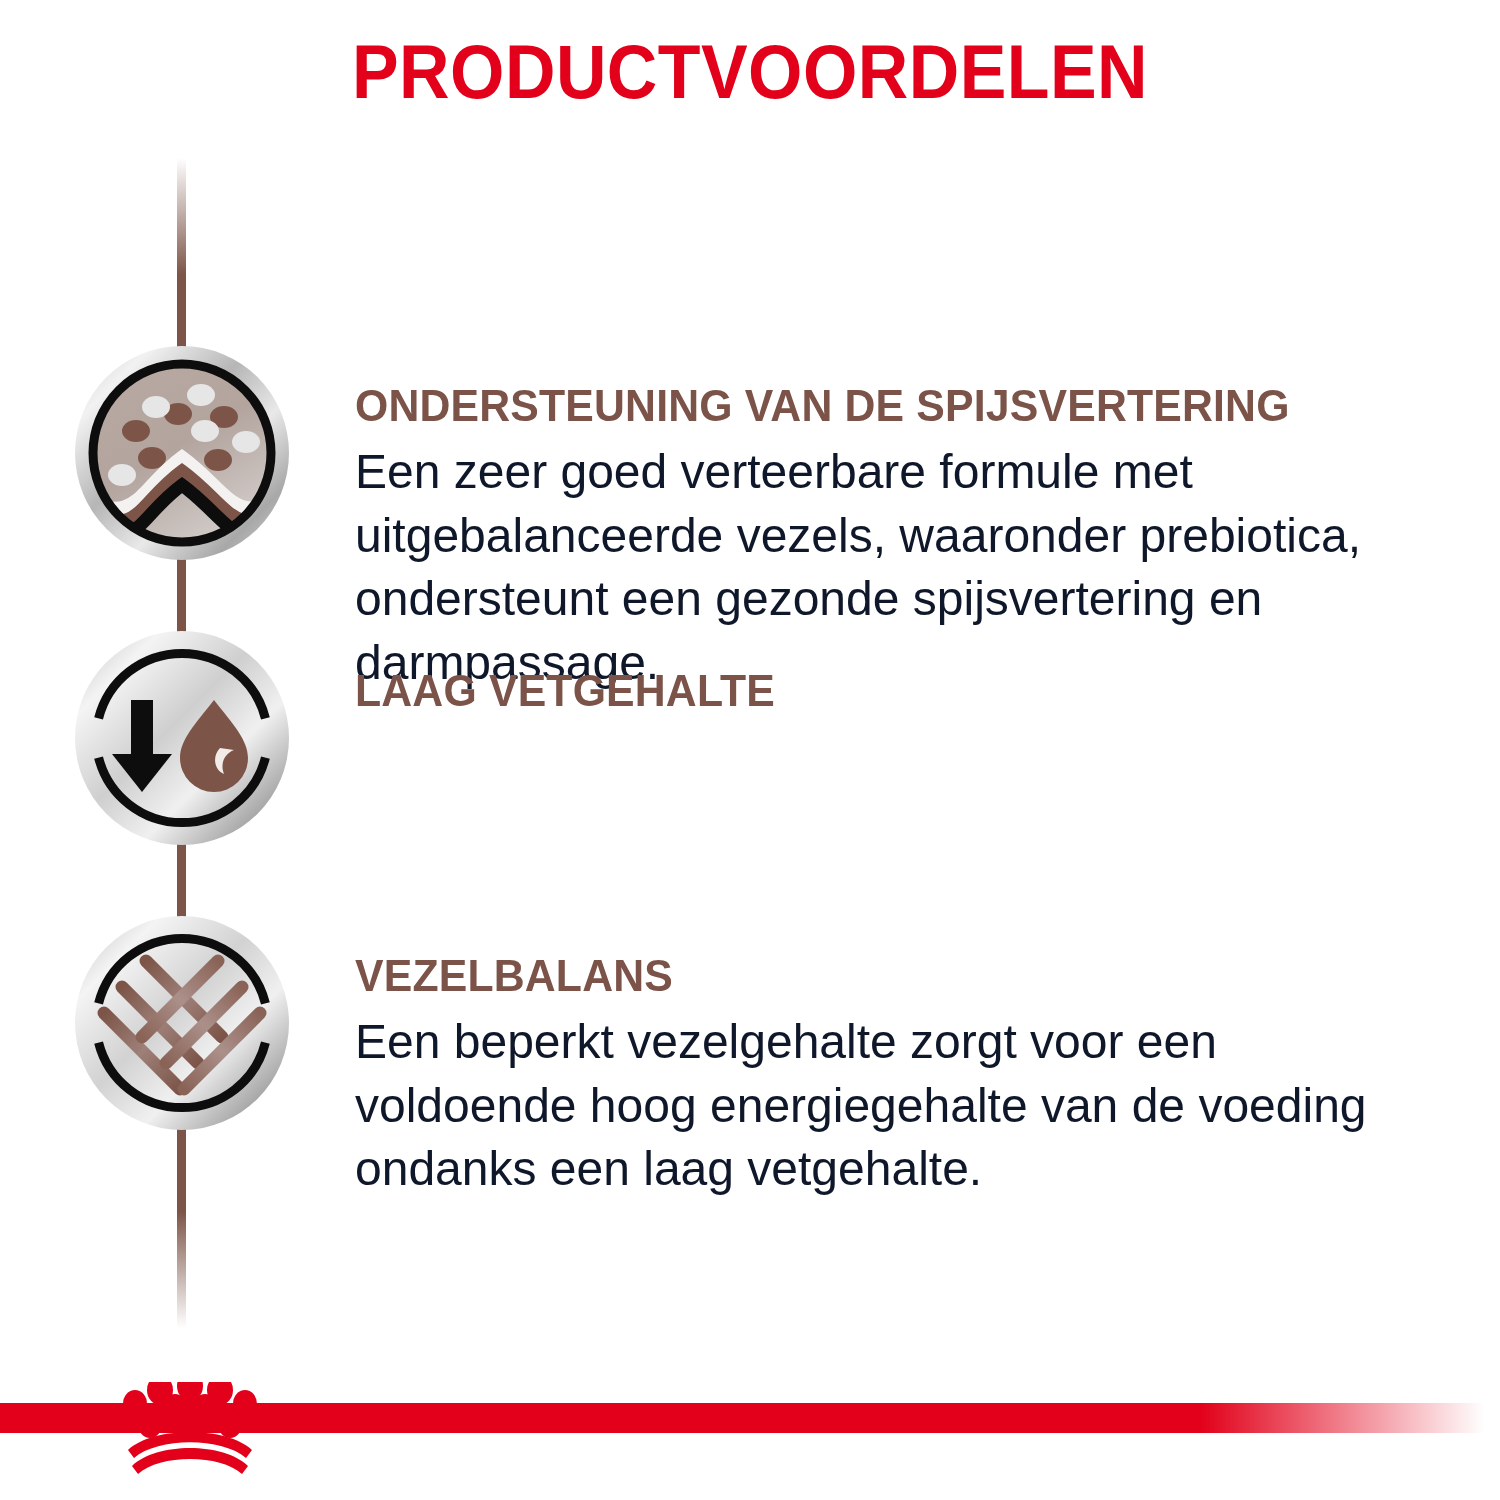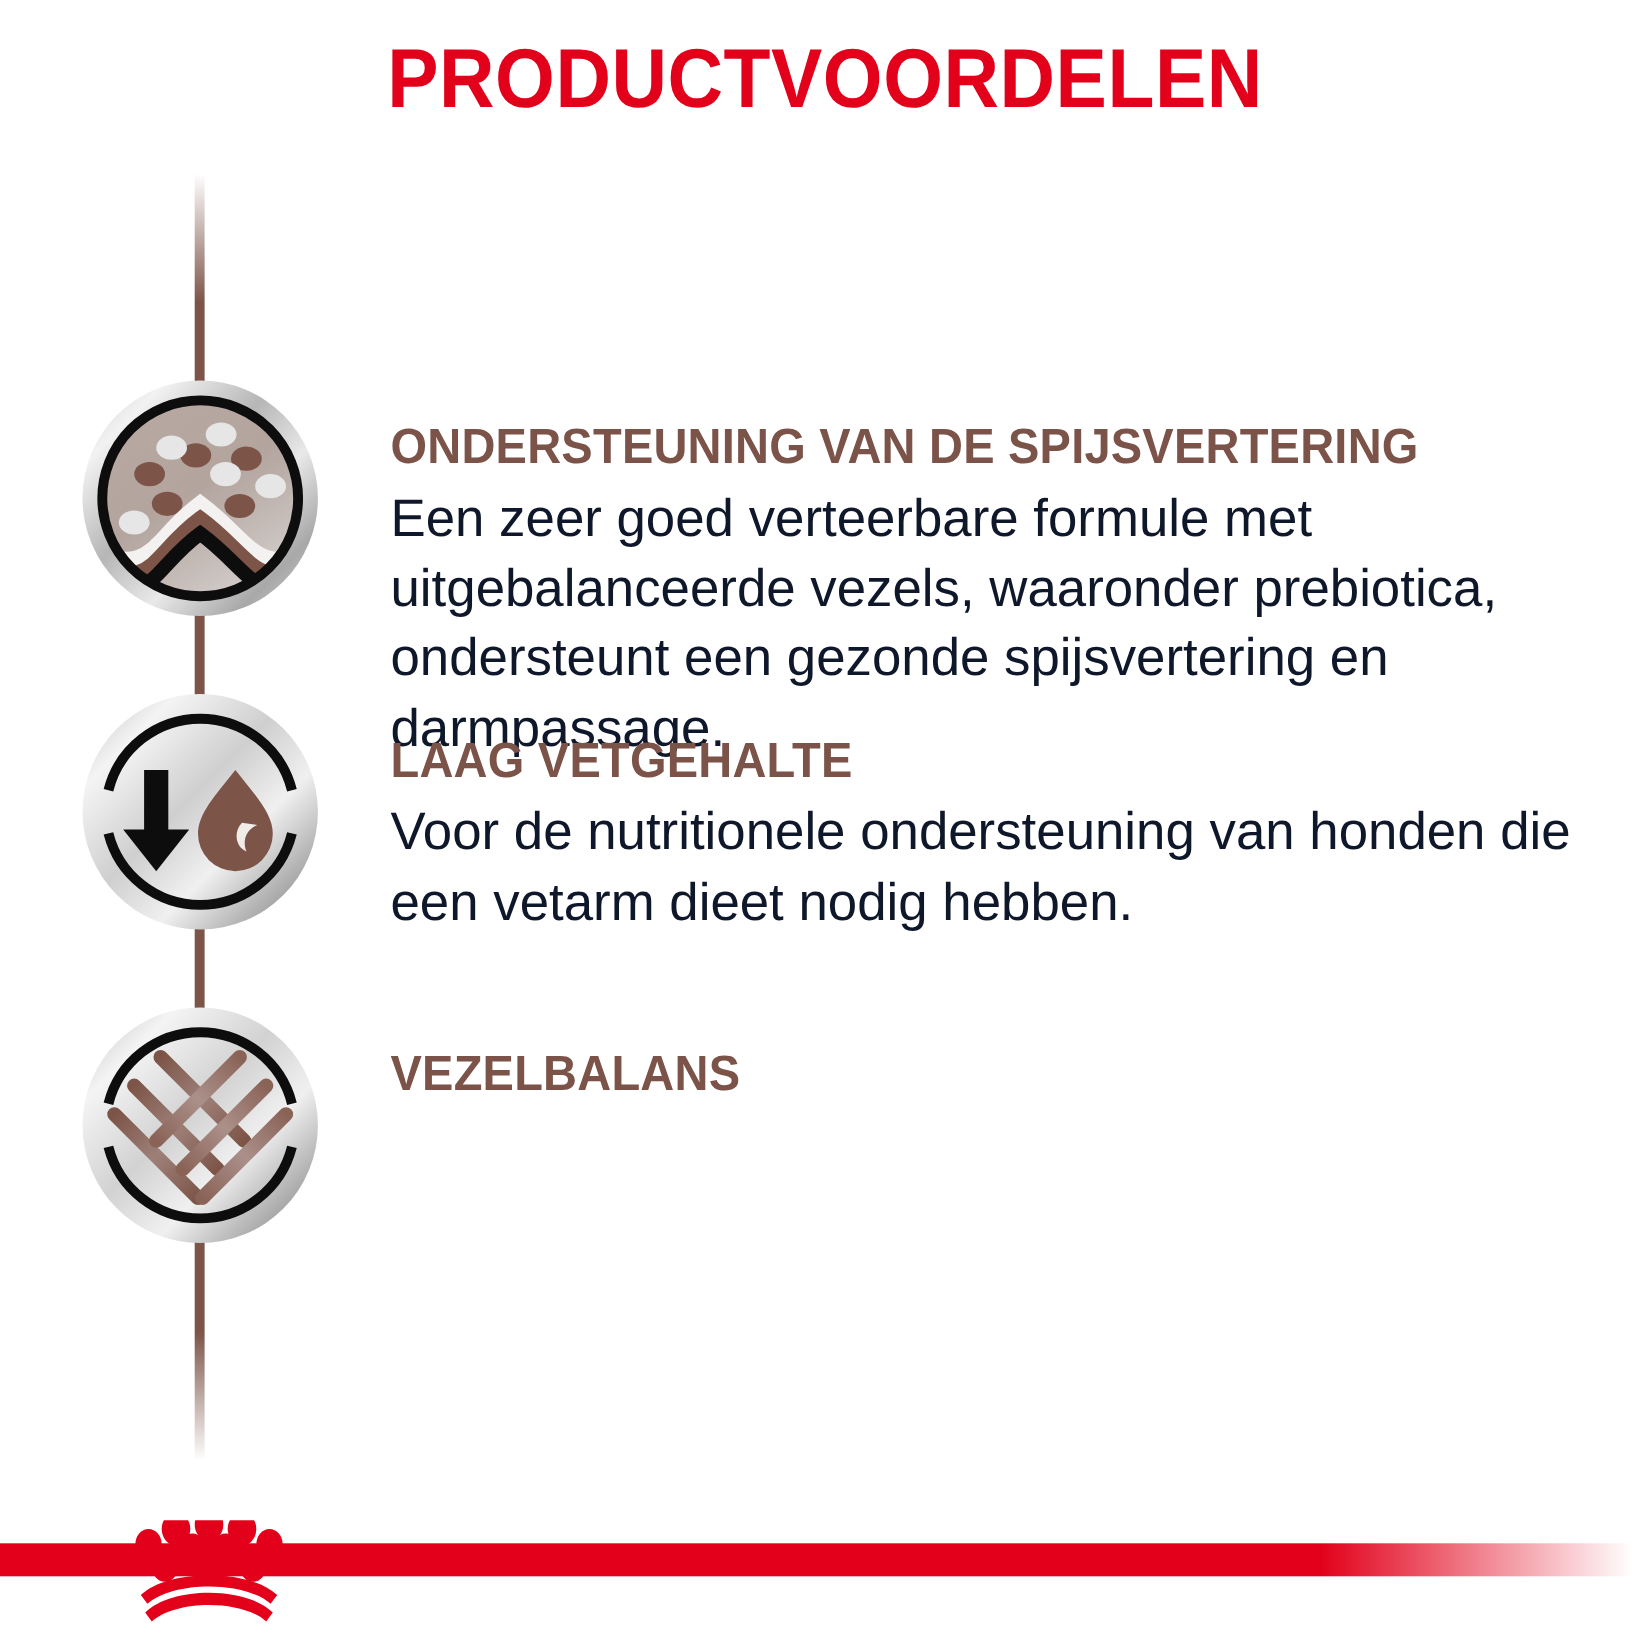--- a/index.html
+++ b/index.html
@@ -214,21 +214,20 @@
           <rect x="57" y="70" width="22" height="65"></rect>
           <polygon points="38,124 98,124 68,162"></polygon>
         </g>
 
         <path d="M140 70 C159 94 174 110 174 128 A34 34 0 0 1 106 128 C106 110 121 94 140 70 Z" fill="#7d5548"></path>
         <path d="M160 120 C150 124 146 134 150 144 C140 140 138 126 146 118 Z" fill="#f2ece9"></path>
       </svg>
     </div>
     <div class="benefit-text">
       <h2 class="benefit-heading">LAAG VETGEHALTE</h2>
-      <p class="benefit-body">Voor de nutritionele ondersteuning van honden die een vetarm dieet nodig hebben.</p>
     </div>
   </div>
 
   <div class="benefit b3">
     <div class="icon-wrap">
       <svg class="icon-svg" viewBox="0 0 216 216" xmlns="http://www.w3.org/2000/svg">
         <defs>
           <linearGradient id="silver3" x1="0" y1="0" x2="1" y2="1">
             <stop offset="0%" stop-color="#bdbdbd"></stop>
             <stop offset="20%" stop-color="#f4f4f4"></stop>
@@ -259,20 +258,21 @@
           <line x1="48" y1="72" x2="124" y2="148" stroke="url(#meshA)"></line>
           <line x1="30" y1="98" x2="106" y2="174" stroke="url(#meshA)"></line>
           <line x1="144" y1="46" x2="68" y2="122" stroke="url(#meshB)"></line>
           <line x1="168" y1="72" x2="92" y2="148" stroke="url(#meshB)"></line>
           <line x1="186" y1="98" x2="110" y2="174" stroke="url(#meshB)"></line>
         </g>
       </svg>
     </div>
     <div class="benefit-text">
       <h2 class="benefit-heading">VEZELBALANS</h2>
+      <p class="benefit-body">Een beperkt vezelgehalte zorgt voor een voldoende hoog energiegehalte van de voeding ondanks een laag vetgehalte.</p>
     </div>
   </div>
 
   <div class="footer-bar"></div>
   <div class="crown-logo">
     <svg class="crown-svg" viewBox="0 0 164 96" xmlns="http://www.w3.org/2000/svg">
       <g fill="#e2001a">
 
         <ellipse cx="52" cy="8" rx="13" ry="15"></ellipse>
         <ellipse cx="82" cy="4" rx="13" ry="15"></ellipse>

